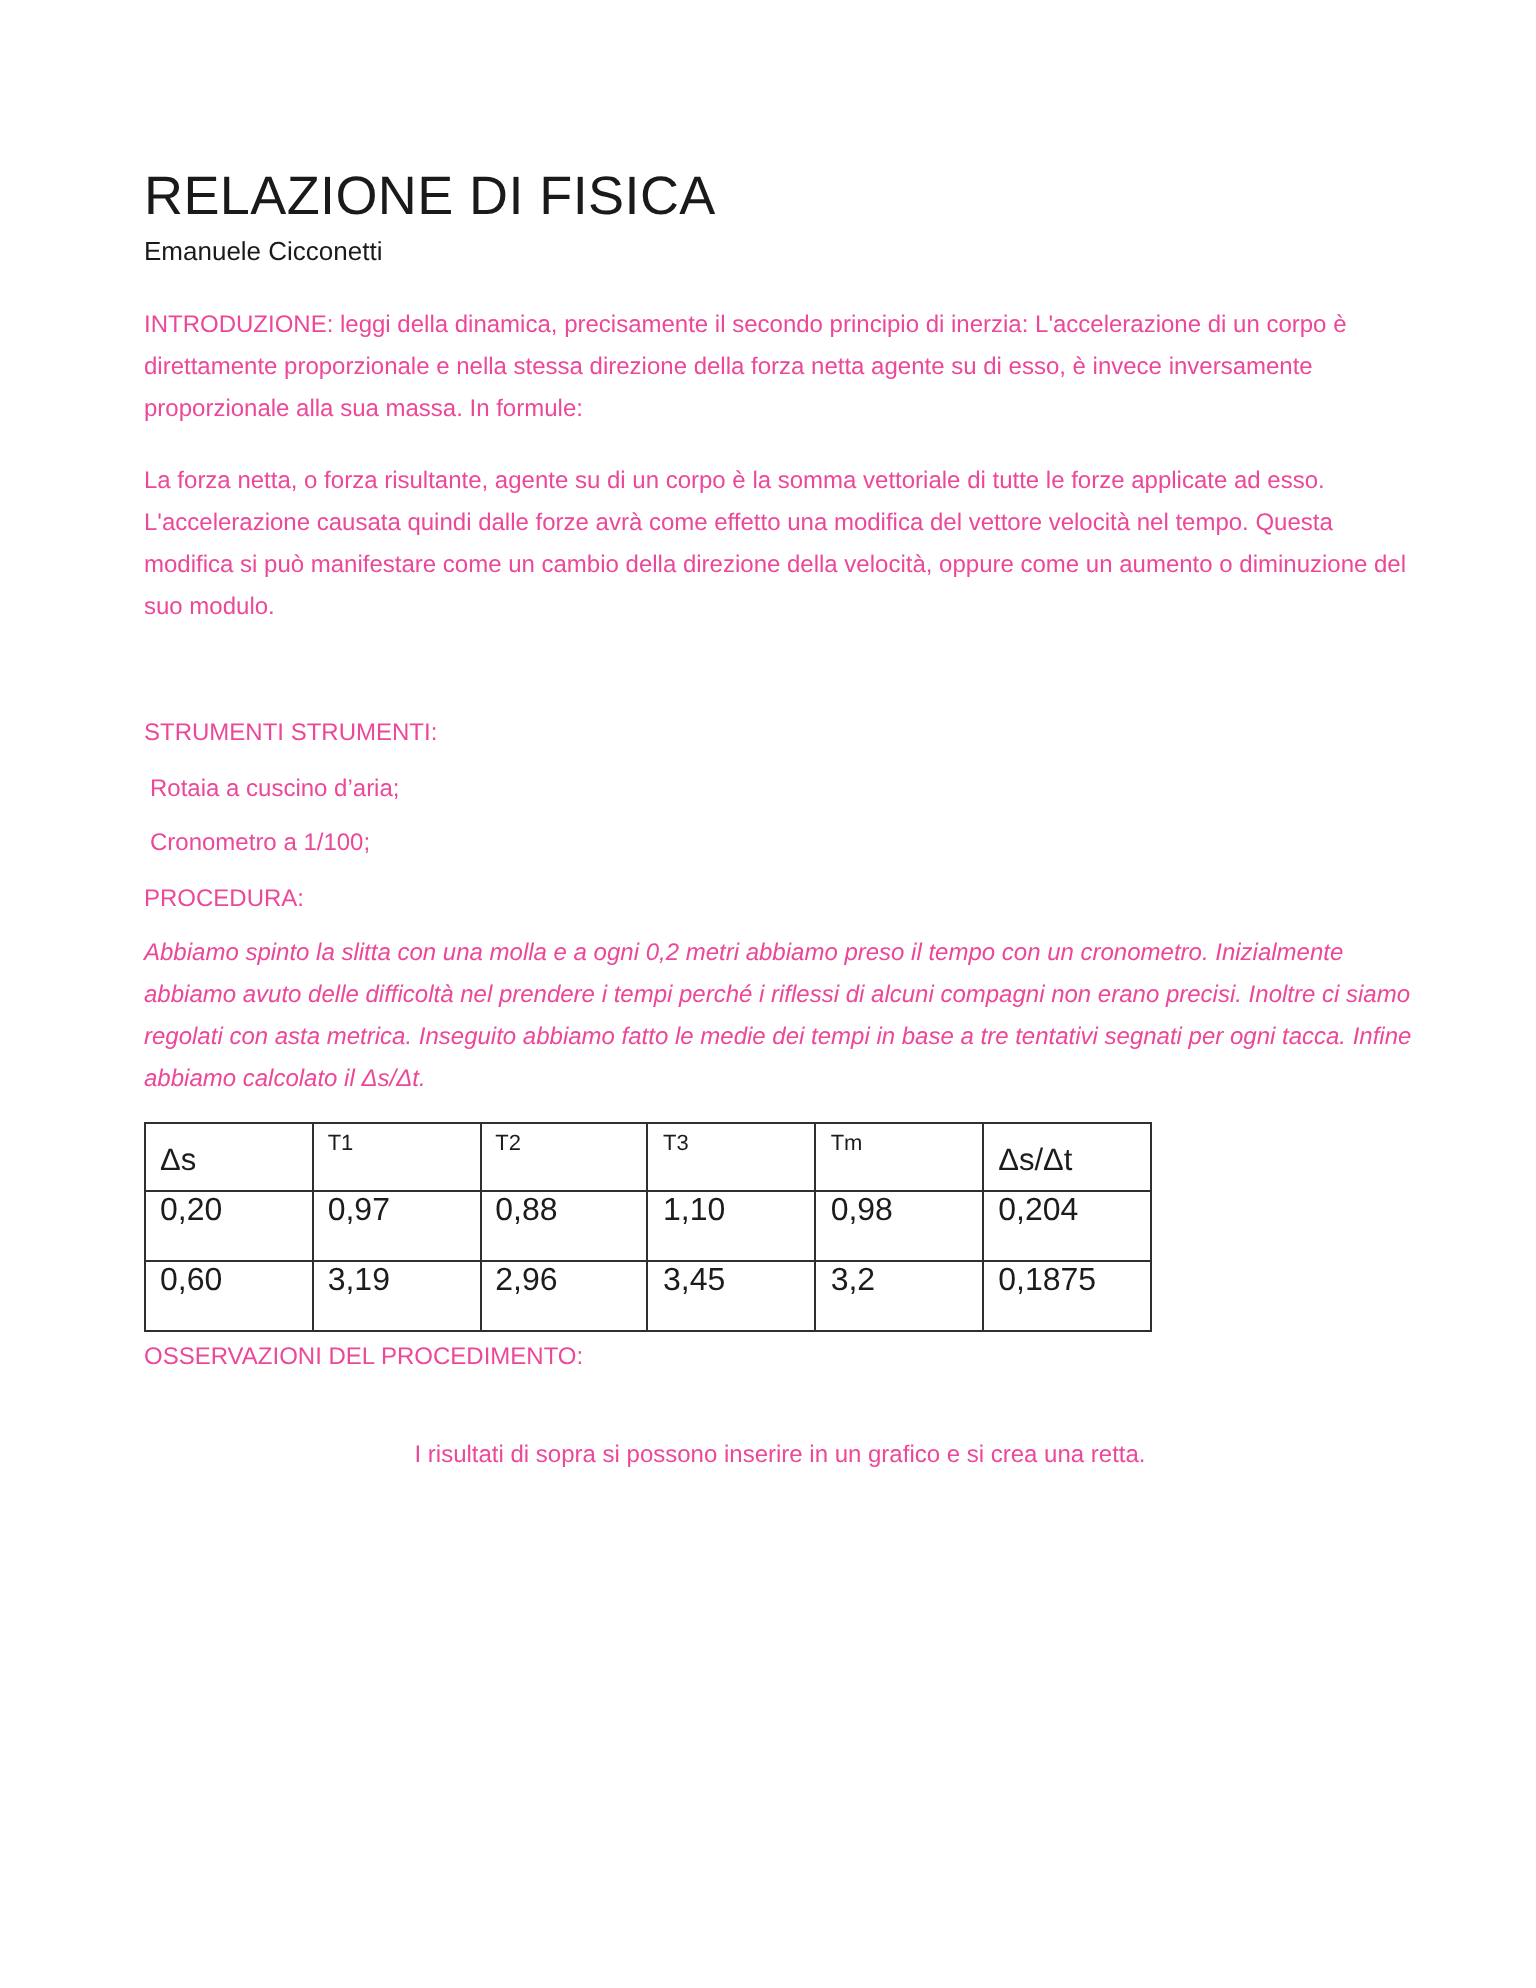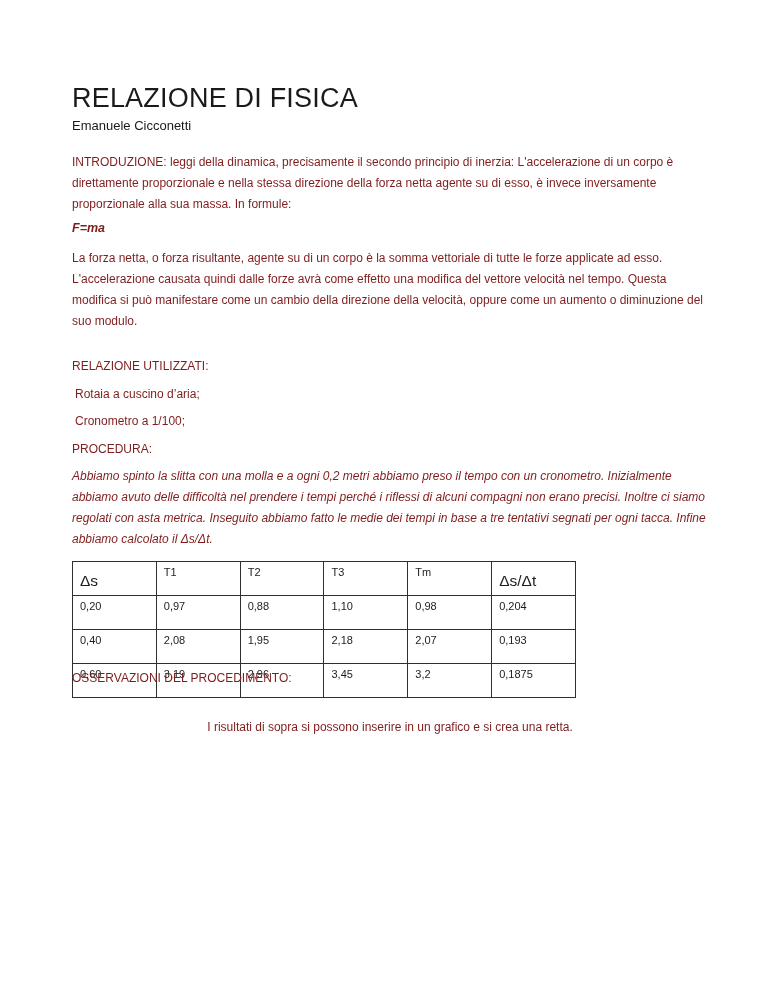--- a/index.html
+++ b/index.html
@@ -36,25 +36,25 @@
     font-size: 13px;
     font-weight: 400;
     color: #1a1a1a;
     margin: 0;
   }
   .body-text {
     font-size: 12px;
     line-height: 21px;
     margin: 0;
     width: 636px;
-    color: #7f1d1d;
+    color: #ec4899;
   }
   .p-intro      { top: 152px; }
   .p-formula    { top: 218px; font-weight: 700; font-style: italic; font-size: 12.5px; }
-  .p-force      { top: 248px; }
+  .p-force      { top: 230px; }
   .p-scopo      { top: 329px; }
   .p-strumenti  { top: 356px; }
   .p-item1      { top: 384px; left: 75px; }
   .p-item2      { top: 411px; left: 75px; }
   .p-procedura  { top: 439px; }
   .p-procpara   { top: 466px; font-style: italic; }
   .p-osserv     { top: 668px; }
   .p-concl      { top: 717px; text-align: center; }
 
   table.data-table {
@@ -78,43 +78,42 @@
     font-size: 15.5px;
     vertical-align: middle;
     padding-top: 6px;
   }
   table.data-table th.hdr-small {
     font-size: 11px;
     vertical-align: top;
     padding-top: 4px;
   }
   table.data-table td {
-    font-size: 11px;
+    font-size: 16px;
     padding: 1px 4px 15px 7px;
     height: 17px;
     vertical-align: middle;
   }
 </style>
 </head>
 <body>
 
 <div class="page">
 
   <h1 class="abs doc-title">RELAZIONE DI FISICA</h1>
 
   <h2 class="abs doc-author">Emanuele Cicconetti</h2>
 
   <p class="abs body-text p-intro">INTRODUZIONE: leggi della dinamica, precisamente il secondo principio di inerzia: L'accelerazione di un corpo è direttamente proporzionale e nella stessa direzione della forza netta agente su di esso, è invece inversamente proporzionale alla sua massa. In formule:</p>
 
-  <p class="abs body-text p-formula">F=ma</p>
 
   <p class="abs body-text p-force">La forza netta, o forza risultante, agente su di un corpo è la somma vettoriale di tutte le forze applicate ad esso. L'accelerazione causata quindi dalle forze avrà come effetto una modifica del vettore velocità nel tempo. Questa modifica si può manifestare come un cambio della direzione della velocità, oppure come un aumento o diminuzione del suo modulo.</p>
 
 
-  <p class="abs body-text p-strumenti">RELAZIONE UTILIZZATI:</p>
+  <p class="abs body-text p-strumenti">STRUMENTI STRUMENTI:</p>
 
   <p class="abs body-text p-item1">Rotaia a cuscino d’aria;</p>
 
   <p class="abs body-text p-item2">Cronometro a 1/100;</p>
 
   <p class="abs body-text p-procedura">PROCEDURA:</p>
 
   <p class="abs body-text p-procpara">Abbiamo spinto la slitta con una molla e a ogni 0,2 metri abbiamo preso il tempo con un cronometro. Inizialmente abbiamo avuto delle difficoltà nel prendere i tempi perché i riflessi di alcuni compagni non erano precisi. Inoltre ci siamo regolati con asta metrica. Inseguito abbiamo fatto le medie dei tempi in base a tre tentativi segnati per ogni tacca. Infine abbiamo calcolato il Δs/Δt.</p>
 
   <table class="data-table">
@@ -131,28 +130,20 @@
     <tbody>
       <tr>
         <td>0,20</td>
         <td>0,97</td>
         <td>0,88</td>
         <td>1,10</td>
         <td>0,98</td>
         <td>0,204</td>
       </tr>
       <tr>
-        <td>0,40</td>
-        <td>2,08</td>
-        <td>1,95</td>
-        <td>2,18</td>
-        <td>2,07</td>
-        <td>0,193</td>
-      </tr>
-      <tr>
         <td>0,60</td>
         <td>3,19</td>
         <td>2,96</td>
         <td>3,45</td>
         <td>3,2</td>
         <td>0,1875</td>
       </tr>
     </tbody>
   </table>
 

